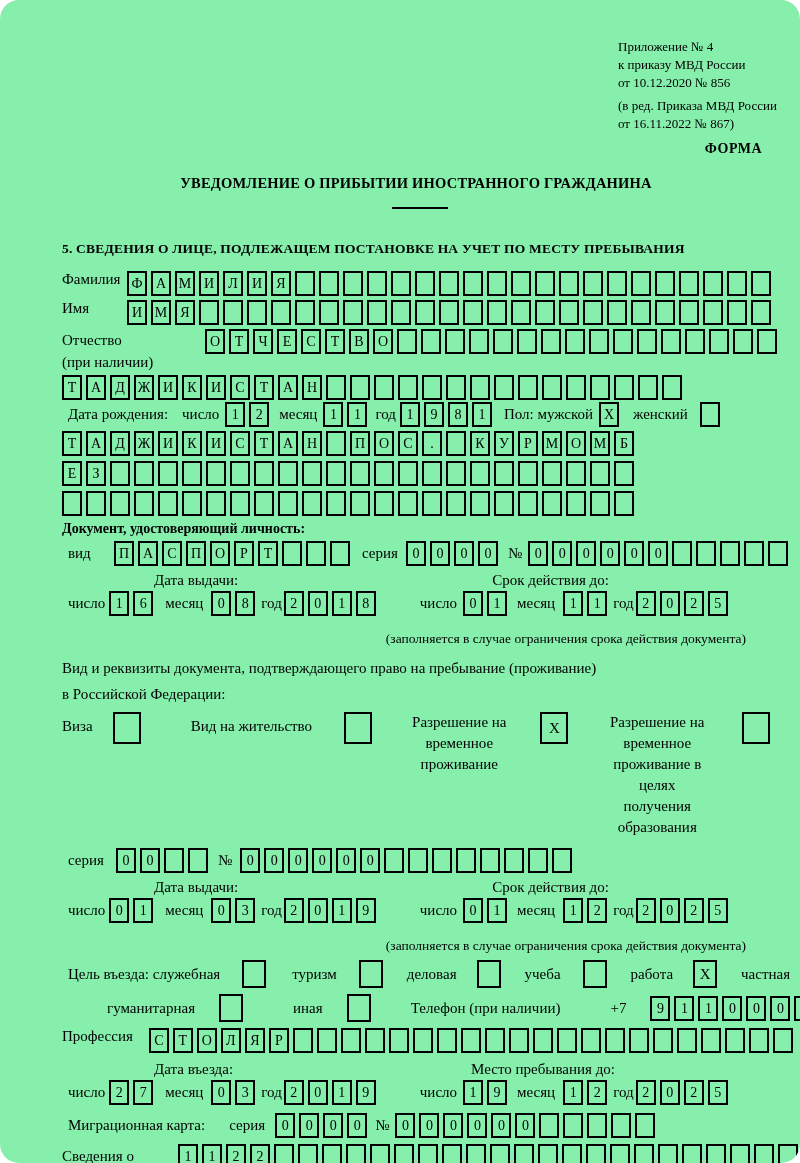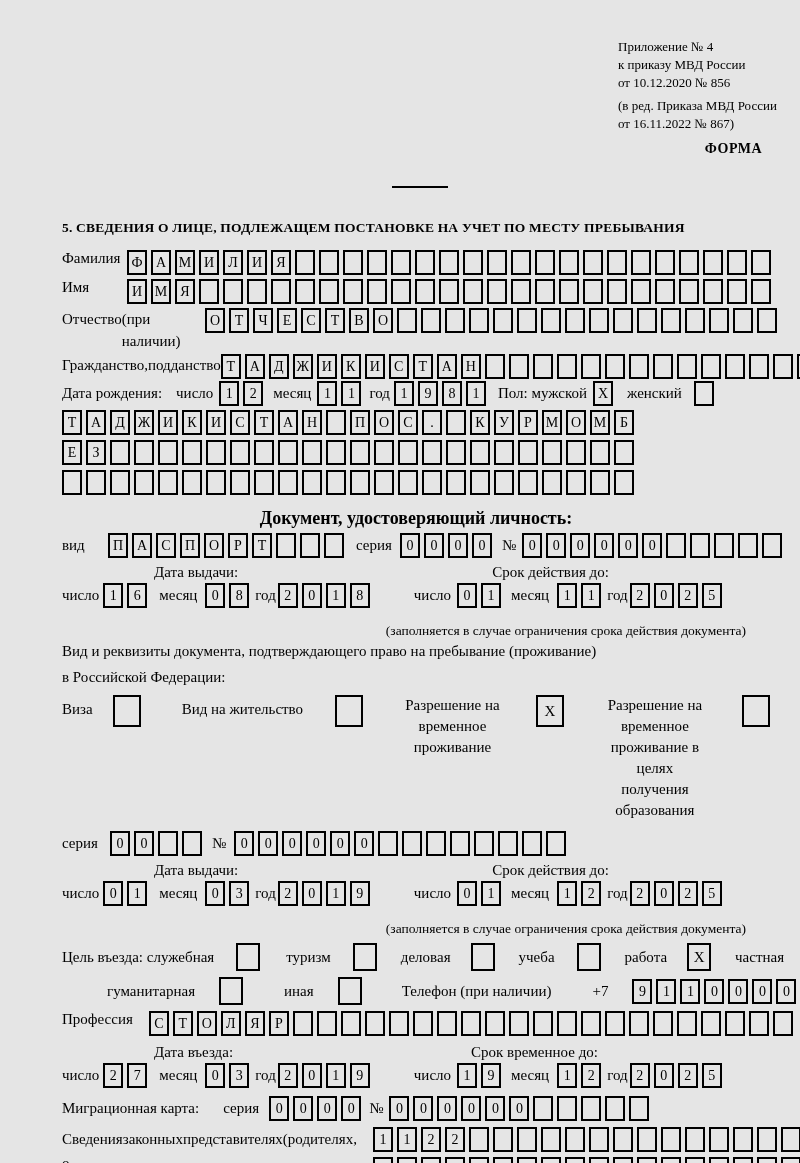--- a/index.html
+++ b/index.html
@@ -1,65 +1,66 @@
 <!DOCTYPE html>
 <html><head>
 <meta charset="utf-8">
 <style>
   html,body{margin:0;padding:0;background:#ffffff;}
-  .page{position:relative;width:800px;height:1163px;background:#e5e5e5;color:#000;
+  .page{position:relative;width:800px;height:1163px;background:#86efac;color:#000;
         font-family:"Liberation Serif","DejaVu Serif",serif;font-size:15px;
-        box-sizing:border-box;padding:38px 30px 0 62px;overflow:hidden;}
+        box-sizing:border-box;padding:38px 30px 0 62px;overflow:hidden;border-radius:19px;}
   .annex{margin-left:556px;width:190px;font-size:13px;line-height:18px;}
   .annex .gap{height:5px;}
   .form-label{margin-top:8px;text-align:right;padding-right:8px;font-weight:bold;font-size:14px;letter-spacing:.5px;}
   .title{margin-top:16px;text-align:center;font-weight:bold;font-size:14.5px;line-height:21px;letter-spacing:.2px;}
   .blank-line{display:inline-block;width:56px;border-bottom:2px solid #000;height:12px;margin-left:8px;}
   .sec-heading{margin-top:26px;font-weight:bold;font-size:13.5px;letter-spacing:.2px;}
   .row{display:flex;align-items:flex-start;}
-  .ai-c{align-items:center;}
+  .ai-c{align-items:center;margin-left:6px;}
   .lbl{white-space:nowrap;}
-  .lblcol{display:flex;line-height:22px;flex:0 0 auto;}
+  .lblcol{display:flex;flex-direction:column;line-height:22px;flex:0 0 auto;}
   .w46{flex:0 0 46px;} .w65{flex:0 0 65px;} .w87{flex:0 0 87px;}
   .w137{flex:0 0 137px;} .w143{flex:0 0 143px;} .w86{flex:0 0 86px;}
   .cells{display:inline-flex;gap:4px;flex:0 0 auto;}
   .cell{flex:0 0 auto;width:16px;height:21px;border:2px solid #000;text-align:center;
         font-size:14px;line-height:21px;overflow:hidden;}
   .colrows .cells{margin-bottom:5px;}
   .chk{display:inline-block;flex:0 0 auto;width:20px;height:24px;border:2px solid #000;
        text-align:center;line-height:24px;font-size:15px;}
   .chk-lg{width:24px;height:28px;line-height:28px;}
-  .doc-heading{margin-top:8px;text-align:center;font-weight:bold;font-size:18px;}
+  .doc-heading{margin-top:0;font-weight:bold;font-size:14px;}
   .dh1{margin-left:92px;} .dh2{margin-left:238px;}
   .note-r{text-align:right;padding-right:24px;font-size:13.5px;margin-top:15px;}
-  .intro{line-height:24px;}
+  .intro{margin-top:9px;line-height:24px;}
   .optlbl{display:inline-block;text-align:center;line-height:21px;}
   .mt2{margin-top:2px;} .mt4{margin-top:4px;} .mt6{margin-top:6px;gap:16px;} .mt8{margin-top:8px;}
   .mt10{margin-top:10px;} .mt14{margin-top:14px;}
   .ml2{margin-left:2px;} .ml4{margin-left:4px;} .ml6{margin-left:6px;} .ml8{margin-left:8px;}
   .ml10{margin-left:10px;} .ml12{margin-left:12px;} .ml14{margin-left:14px;} .ml16{margin-left:16px;}
-  .ml18{margin-left:25px;} .ml24{margin-left:24px;} .ml44{margin-left:44px;}
+  .ml18{margin-left:34px;} .ml24{margin-left:24px;} .ml44{margin-left:44px;}
 </style>
 </head>
 <body>
 
 <div class="page">
 
   <div class="annex">
     <div>Приложение № 4</div>
     <div>к приказу МВД России</div>
     <div>от 10.12.2020 № 856</div>
     <div class="gap"></div>
     <div>(в ред. Приказа МВД России</div>
     <div>от 16.11.2022 № 867)</div>
   </div>
 
   <div class="form-label">ФОРМА</div>
 
   <div class="title">
+    <div>УВЕДОМЛЕНИЕ О ПРИБЫТИИ ИНОСТРАННОГО ГРАЖДАНИНА</div>
     <div><span class="blank-line"></span></div>
   </div>
 
   <div class="sec-heading">5. СВЕДЕНИЯ О ЛИЦЕ, ПОДЛЕЖАЩЕМ ПОСТАНОВКЕ НА УЧЕТ ПО МЕСТУ ПРЕБЫВАНИЯ</div>
 
   <div class="row mt14">
     <span class="lbl w65">Фамилия</span>
     <span class="cells">
         <span class="cell">Ф</span>
         <span class="cell">А</span>
@@ -151,24 +152,20 @@
         <span class="cell"></span>
         <span class="cell"></span>
         <span class="cell"></span>
         <span class="cell"></span>
         <span class="cell"></span>
         <span class="cell"></span>
       </span>
   </div>
 
   <div class="row mt2">
-    <span class="lblcol w87">
-      <span>Гражданство,</span>
-      <span>подданство</span>
-    </span>
     <span class="cells">
         <span class="cell">Т</span>
         <span class="cell">А</span>
         <span class="cell">Д</span>
         <span class="cell">Ж</span>
         <span class="cell">И</span>
         <span class="cell">К</span>
         <span class="cell">И</span>
         <span class="cell">С</span>
         <span class="cell">Т</span>
@@ -545,21 +542,21 @@
         <span class="cell"></span>
         <span class="cell"></span>
         <span class="cell"></span>
         <span class="cell"></span>
         <span class="cell"></span>
       </span>
   </div>
 
   <div class="row mt8">
     <span class="lbl dh1">Дата въезда:</span>
-    <span class="lbl dh2">Срок временное до:</span>
+    <span class="lbl dh2">Место пребывания до:</span>
   </div>
 
   <div class="row mt2 ai-c">
     <span class="lbl">число</span>
     <span class="cells ml4">
         <span class="cell">2</span>
         <span class="cell">7</span>
       </span>
     <span class="lbl ml12">месяц</span>
     <span class="cells ml8">

